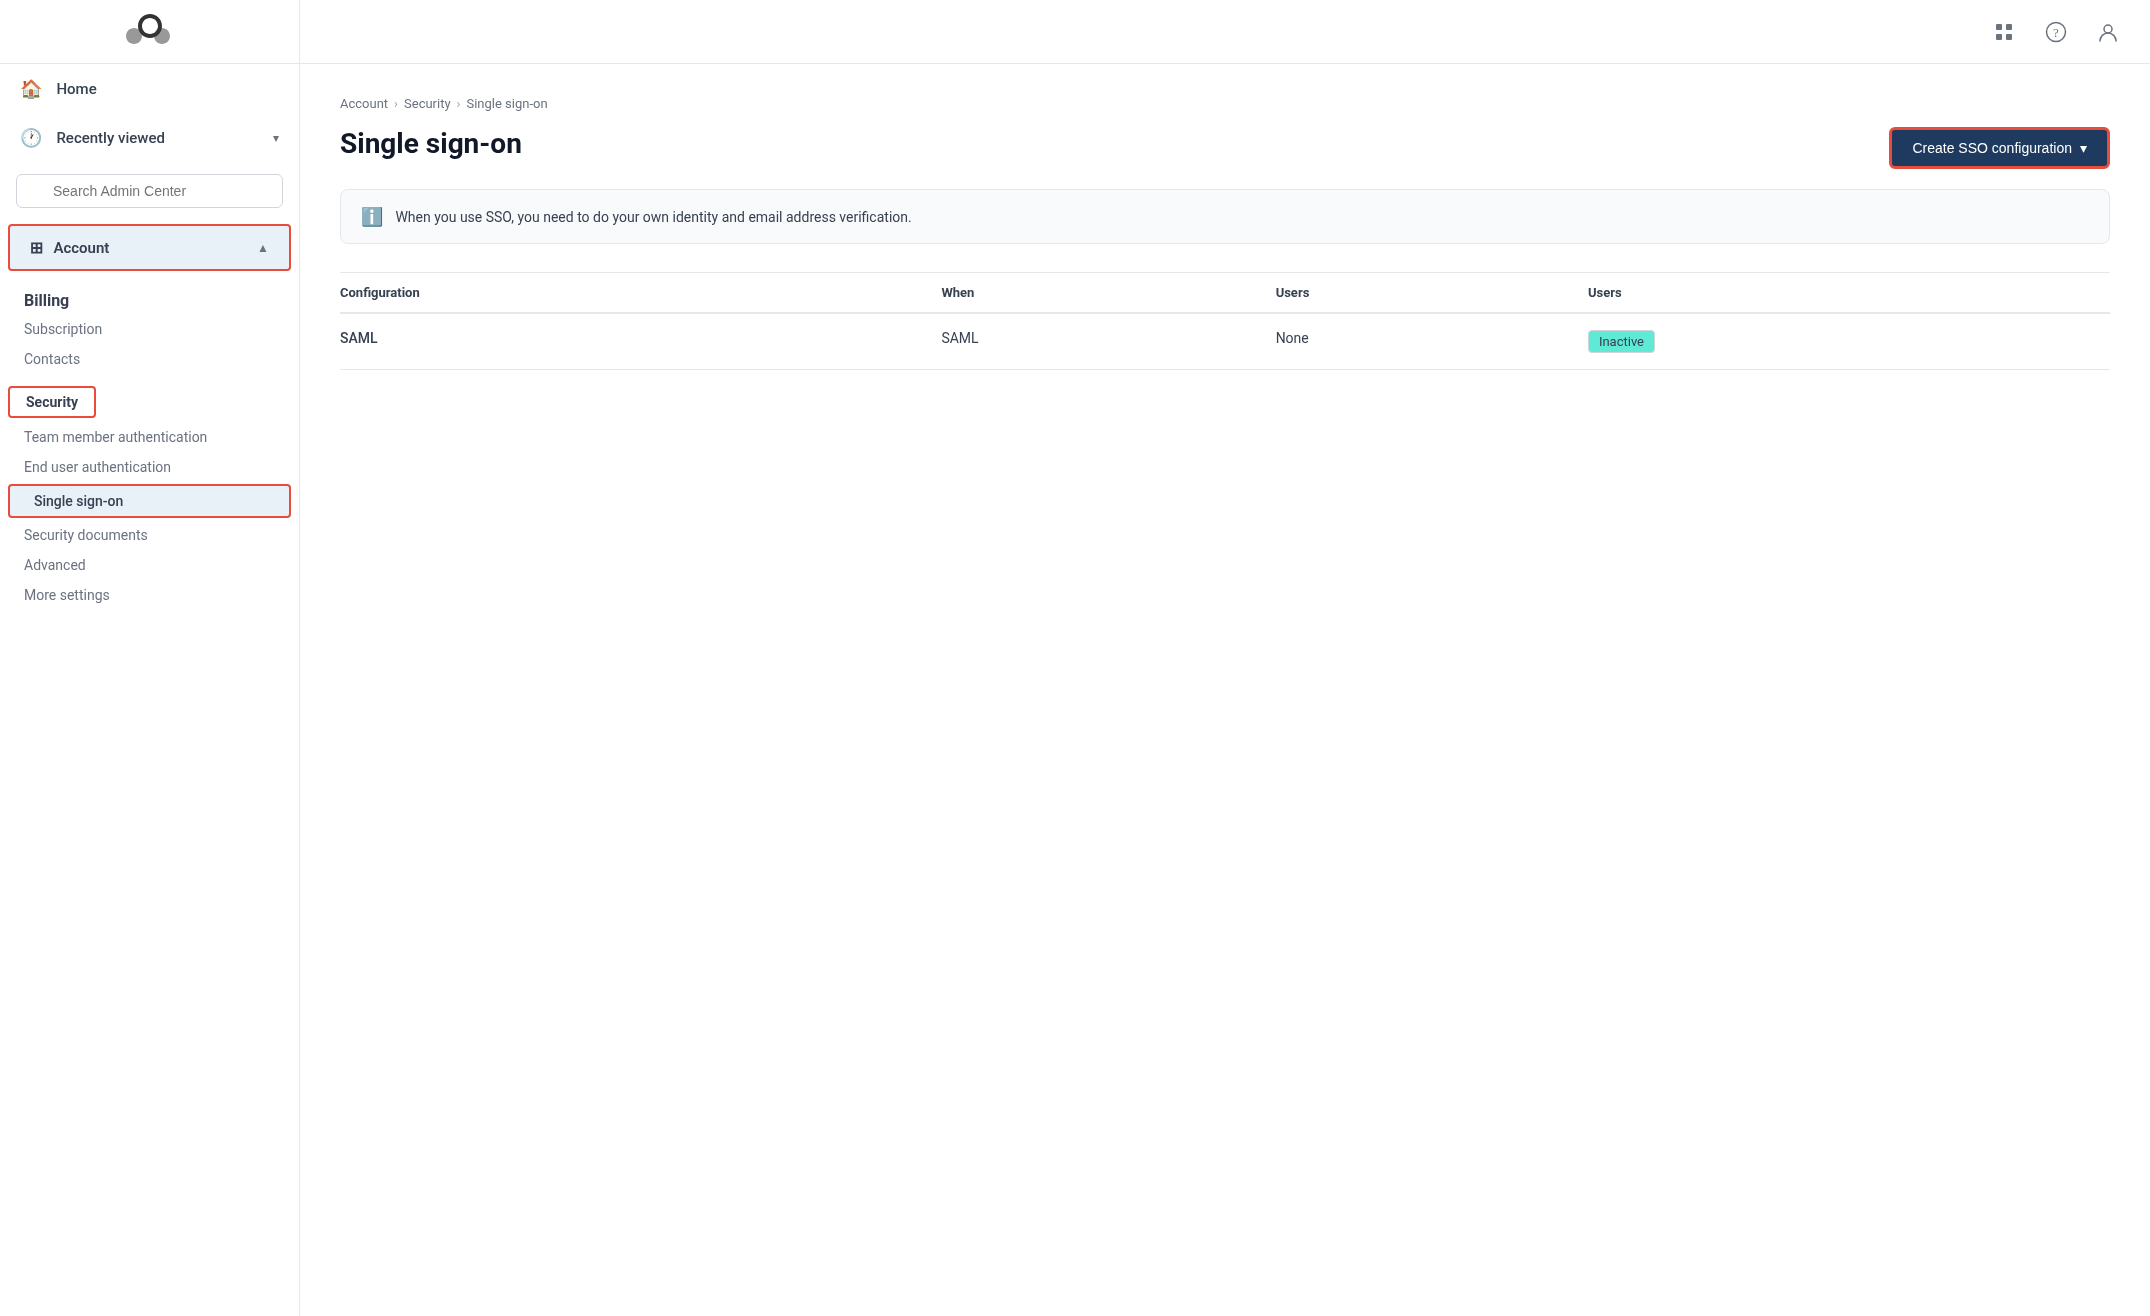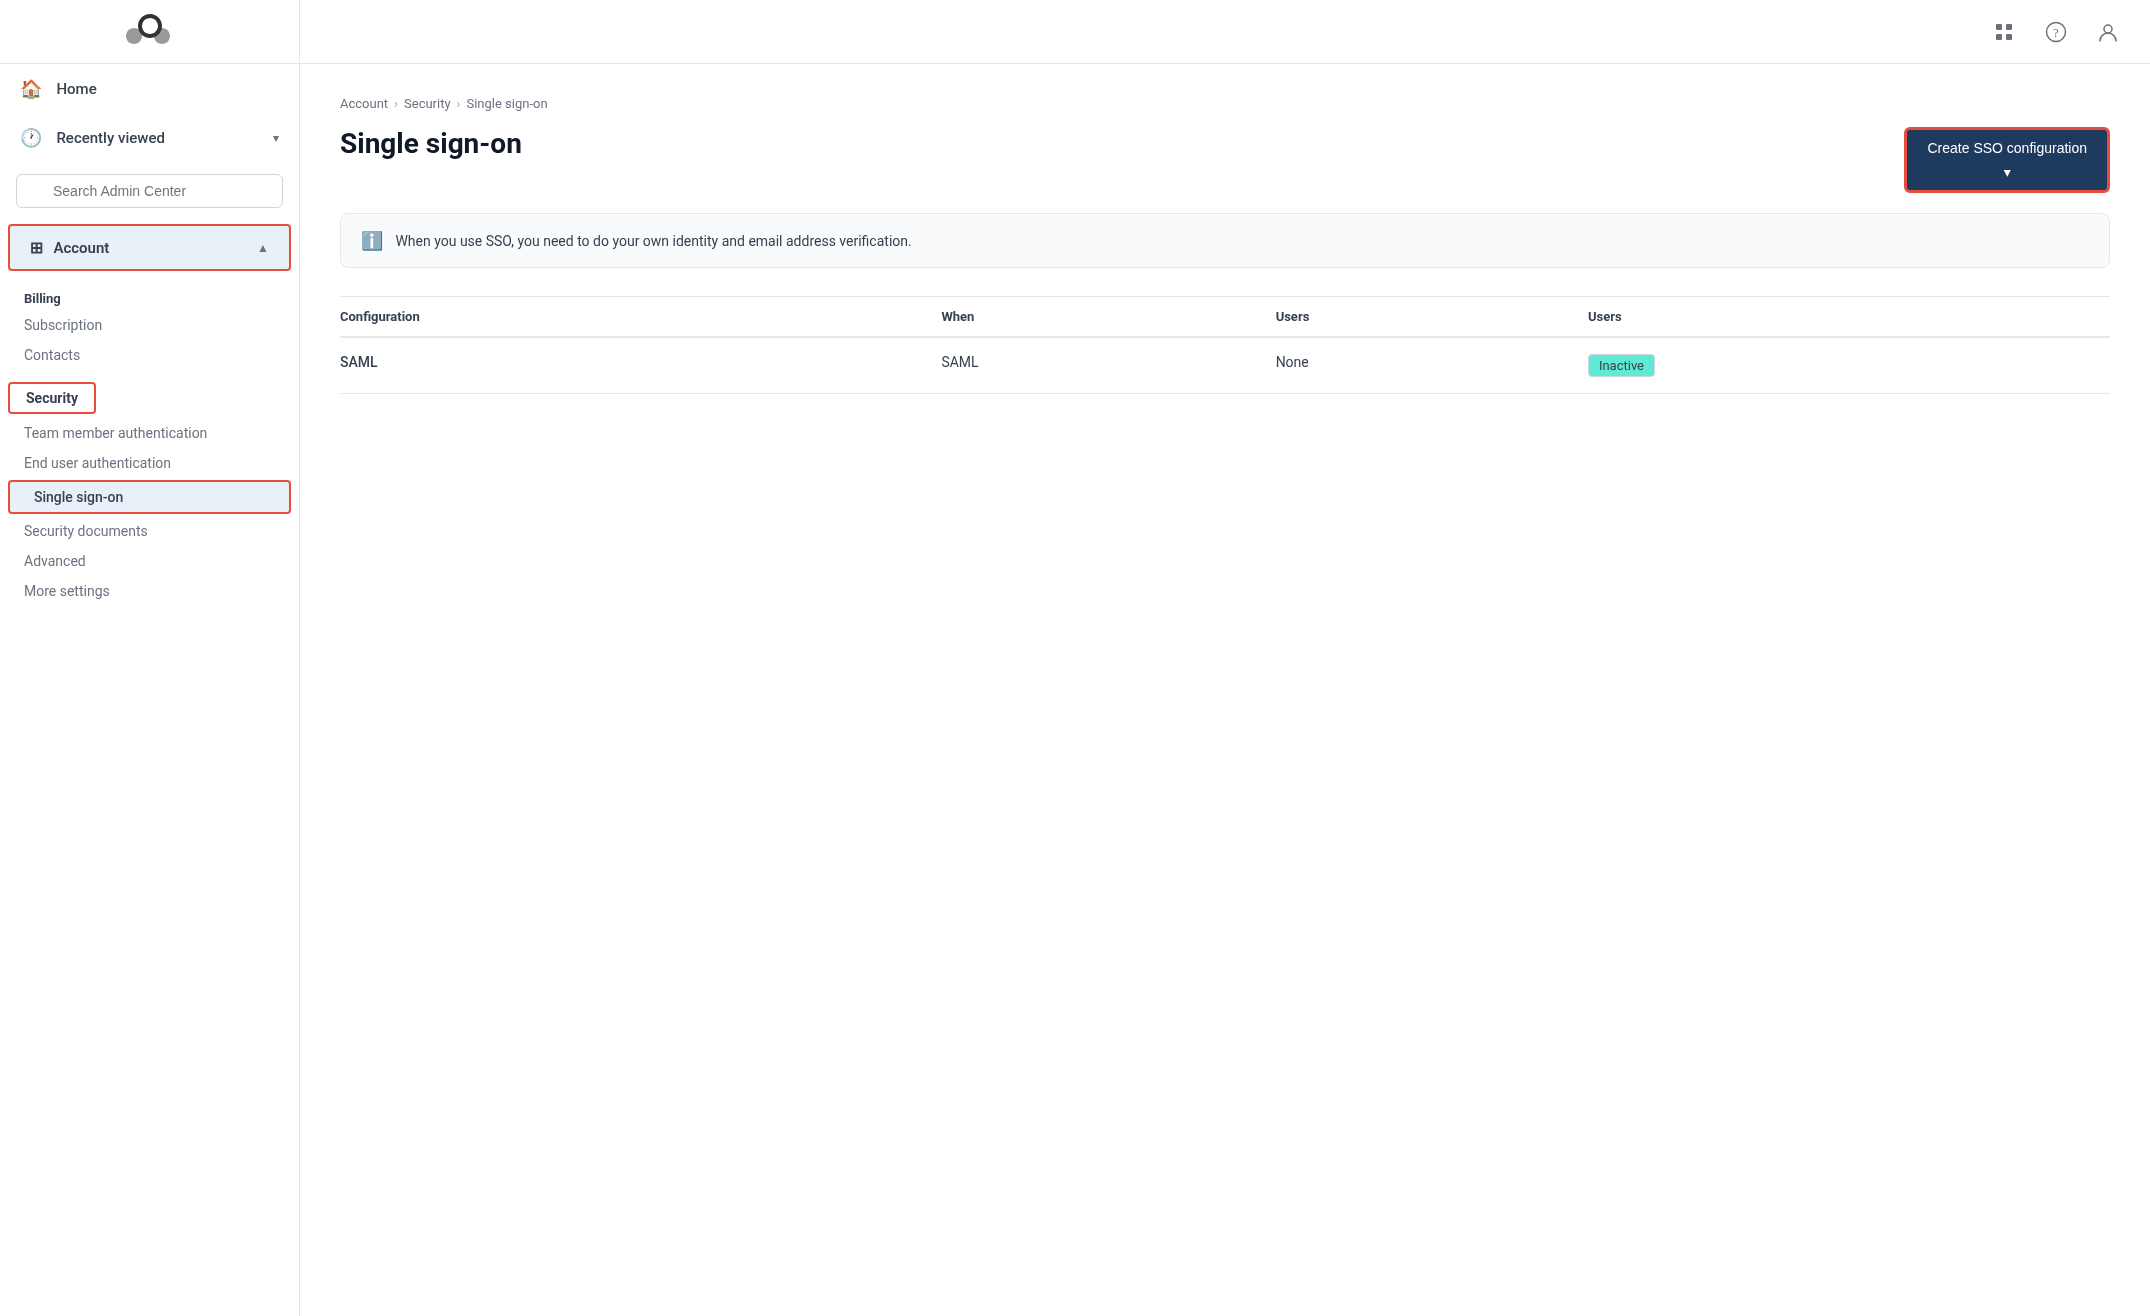--- a/index.html
+++ b/index.html
@@ -17,21 +17,21 @@
     .sidebar-search-input { width: 100%; border: 1px solid #d1d5db; border-radius: 6px; padding: 8px 12px 8px 36px; font-size: 14px; color: #6b7280; background: #fff; position: relative; outline: none; }
     .sidebar-search-wrapper { position: relative; }
     .sidebar-search-wrapper .search-icon { position: absolute; left: 10px; top: 50%; transform: translateY(-50%); color: #9ca3af; font-size: 14px; }
 
     .sidebar-section { padding: 0; }
     .sidebar-section-header { display: flex; align-items: center; justify-content: space-between; padding: 12px 20px; cursor: pointer; border: 2px solid #e74c3c; border-radius: 4px; margin: 4px 8px; background: #e8f0f8; }
     .sidebar-section-header .section-title { font-size: 15px; font-weight: 600; color: #374151; display: flex; align-items: center; gap: 10px; }
     .sidebar-section-header .chevron { color: #6b7280; font-size: 12px; }
 
     .sidebar-subsection { padding: 8px 0; }
-    .sidebar-subsection-group-label { padding: 8px 24px 4px; font-size: 13px; font-weight: 700; color: #374151; }
+    .sidebar-subsection-group-label { padding: 8px 24px 4px; font-size: 16px; font-weight: 700; color: #374151; }
     .sidebar-sub-item { padding: 7px 24px; font-size: 14px; color: #6b7280; cursor: pointer; }
 
     .sidebar-sub-item-active { padding: 7px 24px; font-size: 14px; color: #374151; cursor: pointer; background: #e8f0f8; border: 2px solid #e74c3c; border-radius: 4px; margin: 2px 8px; font-weight: 500; }
 
     
     .main { flex: 1; display: flex; flex-direction: column; overflow: hidden; }
     .topbar { height: 64px; background: #fff; border-bottom: 1px solid #e5e7eb; display: flex; align-items: center; justify-content: flex-end; padding: 0 24px; gap: 16px; }
     .topbar-icon { width: 36px; height: 36px; display: flex; align-items: center; justify-content: center; border-radius: 50%; cursor: pointer; color: #6b7280; font-size: 18px; }
 
     .content { flex: 1; overflow-y: auto; padding: 32px 40px; background: #fff; }
@@ -40,21 +40,21 @@
     .breadcrumb a { color: #6b7280; text-decoration: none; }
     .breadcrumb-sep { color: #9ca3af; }
     .breadcrumb-current { color: #6b7280; }
 
     .page-header { display: flex; align-items: flex-start; justify-content: space-between; margin-bottom: 20px; }
     .page-title-section { flex: 1; }
     .page-title { font-size: 28px; font-weight: 700; color: #111827; margin-bottom: 8px; }
     .page-description { font-size: 14px; color: #374151; line-height: 1.5; max-width: 640px; }
     .page-description a { color: #1d4ed8; text-decoration: none; }
 
-    .btn-primary { background: #1e3a5f; color: #fff; border: none; border-radius: 6px; padding: 10px 20px; font-size: 14px; font-weight: 500; cursor: pointer; display: flex; align-items: center; gap: 8px; white-space: nowrap; border: 3px solid #e74c3c; flex-direction: column; }
+    .btn-primary { background: #1e3a5f; color: #fff; border: none; border-radius: 6px; padding: 10px 20px; font-size: 14px; font-weight: 500; cursor: pointer; display: flex; align-items: center; gap: 8px; white-space: nowrap; border: 3px solid #e74c3c; }
 
     .info-banner { background: #f9fafb; border: 1px solid #e5e7eb; border-radius: 8px; padding: 16px 20px; display: flex; align-items: center; gap: 12px; margin-bottom: 28px; font-size: 14px; color: #374151; }
     .info-icon { color: #6b7280; font-size: 18px; flex-shrink: 0; }
 
     .table-container { border-top: 1px solid #e5e7eb; }
     table { width: 100%; border-collapse: collapse; }
     thead tr { border-bottom: 2px solid #e5e7eb; }
     th { text-align: left; padding: 12px 16px 12px 0; font-size: 13px; font-weight: 700; color: #374151; }
     td { padding: 16px 16px 16px 0; font-size: 14px; color: #374151; border-bottom: 1px solid #e5e7eb; vertical-align: top; }
     td:first-child { font-weight: 500; }

